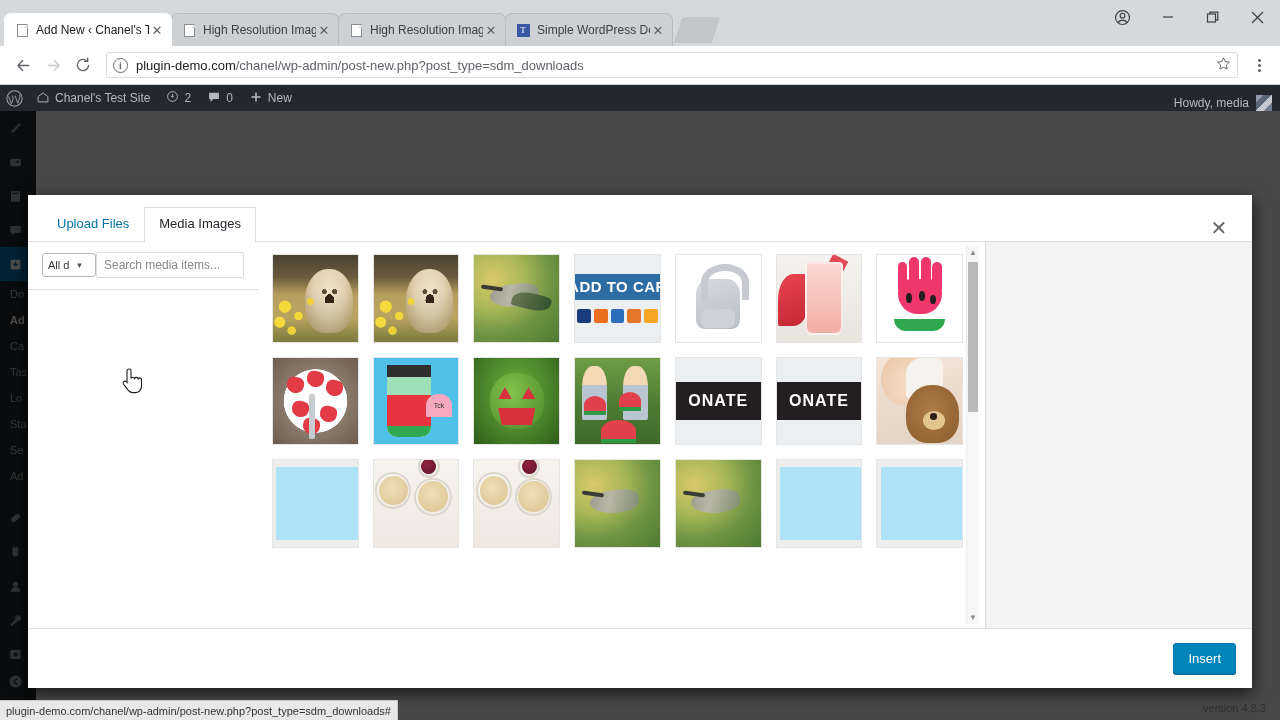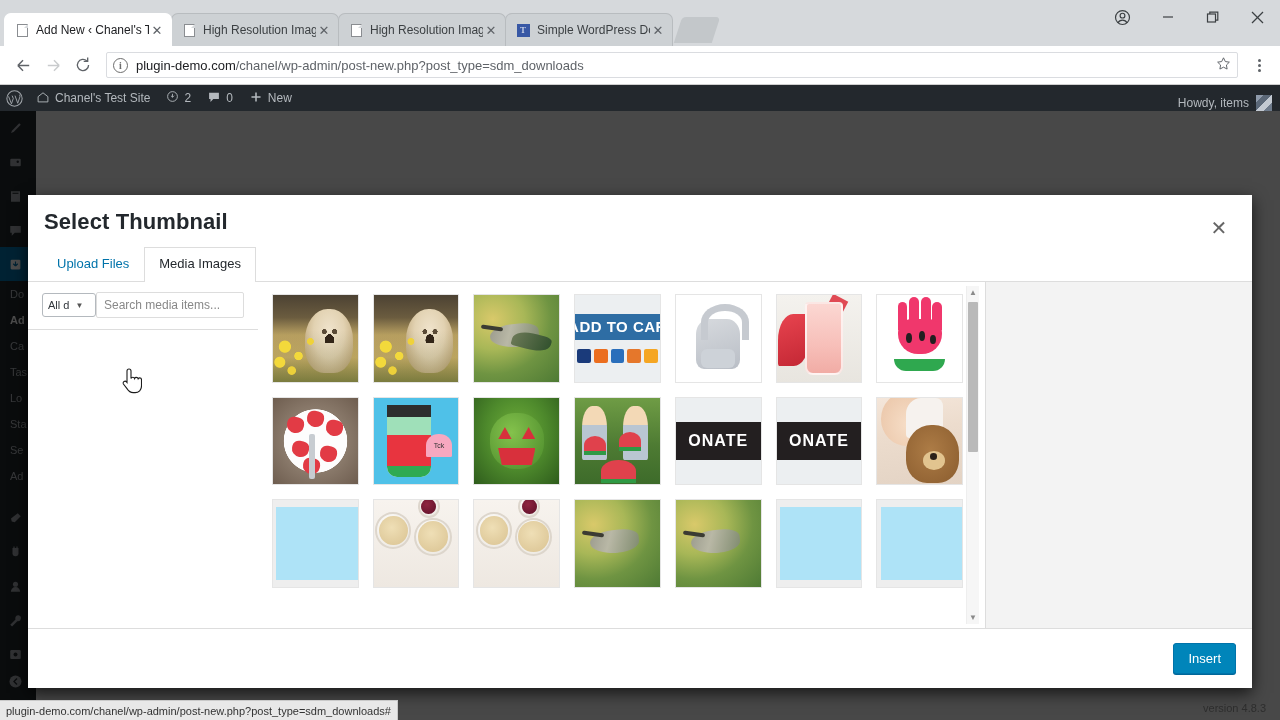--- a/index.html
+++ b/index.html
@@ -431,21 +431,21 @@
       </div>
       <div class="ab-item">
         <span>
           <svg width="14" height="14" viewBox="0 0 20 20">
               <path d="M10 3.5v13M3.5 10h13" stroke="#b4b9be" stroke-width="2.2"></path>
             </svg>
         </span>
         <span>New</span>
       </div>
       <div class="ab-right">
-        <span>Howdy, items</span>
+        <span>Howdy, media</span>
         <span class="ab-avatar"></span>
       </div>
     </div>
 
     <div class="wp-content-bg"></div>
     <div class="wp-version">version 4.8.3</div>
 
     <div class="wp-sidebar">
       <div class="sb-icon-row">
         <svg width="15" height="15" viewBox="0 0 20 20">
@@ -518,21 +518,20 @@
             <path d="M12 6l-4 4 4 4" fill="none" stroke="#23282d" stroke-width="1.8"></path>
           </svg>
       </div>
     </div>
 
     <div class="modal-backdrop"></div>
 
     <div class="media-modal">
       <button class="modal-close">✕</button>
 
-      <div class="modal-title">Select Thumbnail</div>
 
       <div class="router-tabs">
         <div class="router-tab">Upload Files</div>
         <div class="router-tab active">Media Images</div>
       </div>
 
       <div class="modal-body">
         <div class="attachments-pane">
 
           <div class="media-toolbar">

